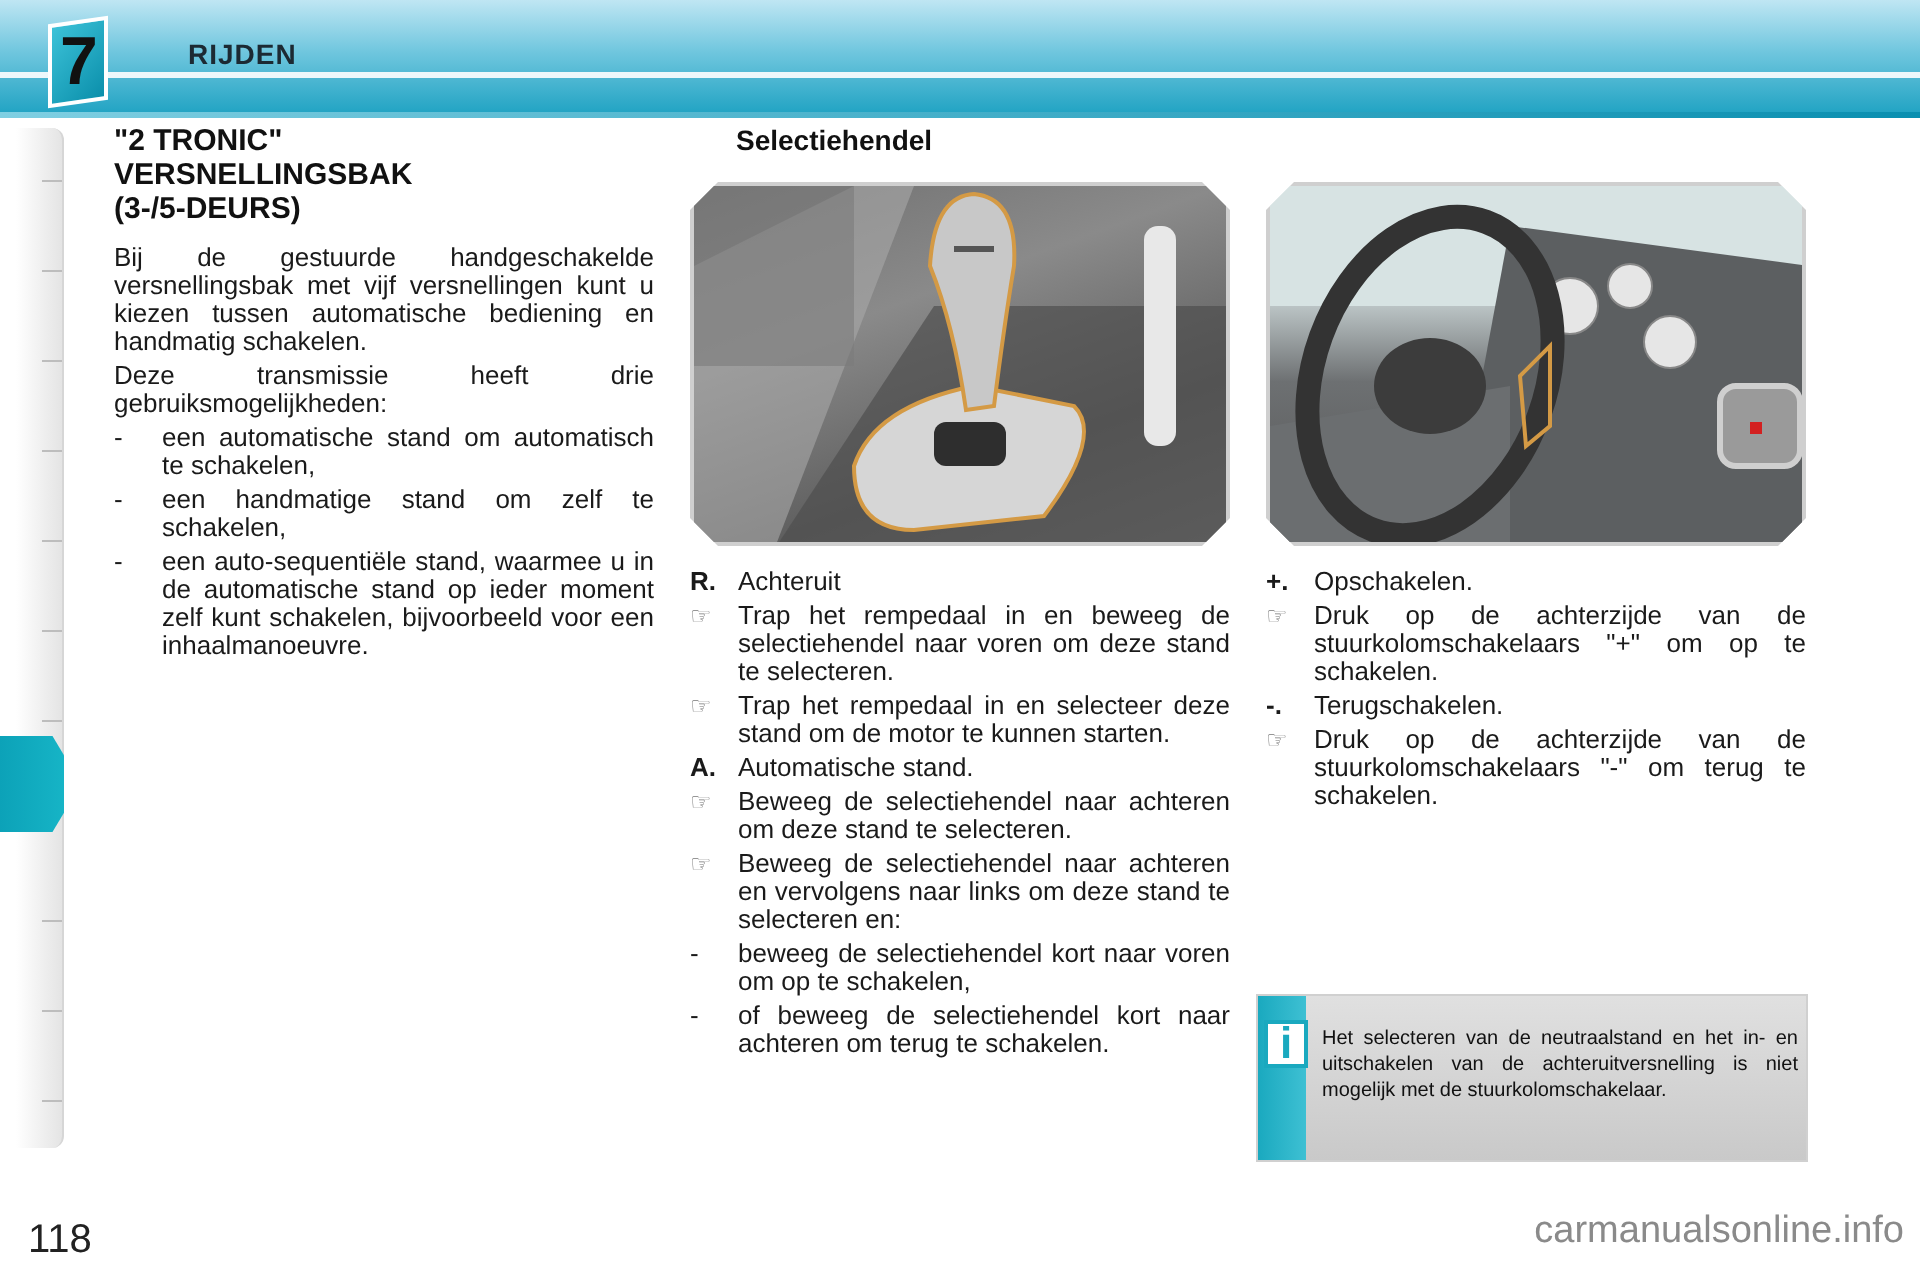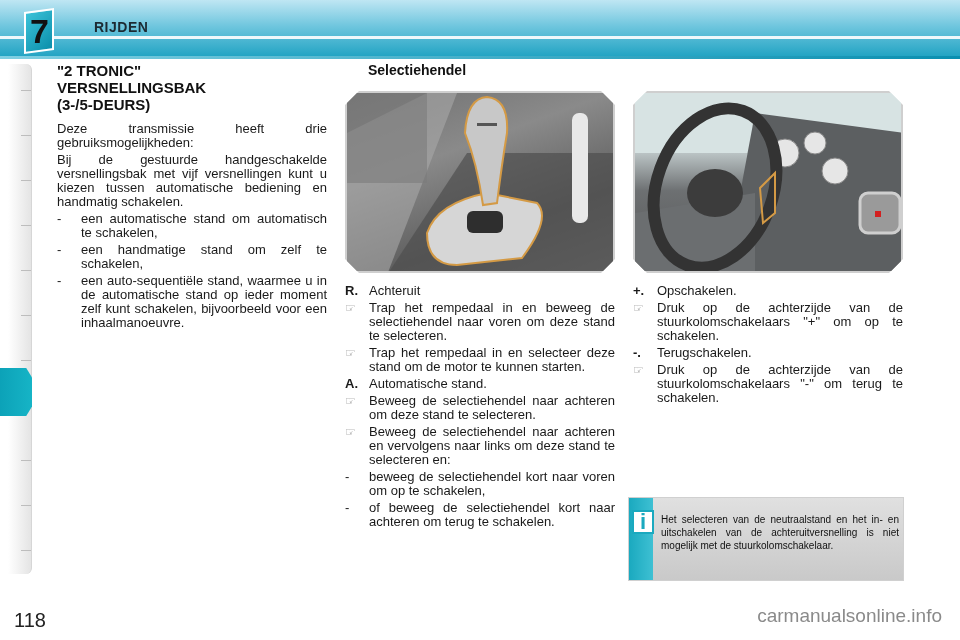--- a/index.html
+++ b/index.html
@@ -50,21 +50,21 @@
 
   .infobox { position: absolute; left: 628px; top: 497px; width: 276px; height: 84px;
     background: linear-gradient(to bottom, #e0e0e0, #c9c9c9); border: 1px solid #d0d0d0; }
   .infobox-bar { position: absolute; left: 0; top: 0; width: 24px; height: 100%;
     background: linear-gradient(to right, #1aa9bf, #3ec0d3); }
   .infobox-icon { position: absolute; left: 3px; top: 12px; width: 22px; height: 24px; background: #fff;
     border: 2px solid #1aa9bf; color: #1aa9bf; font-weight: bold; font-size: 22px; line-height: 20px; text-align: center; }
   .infobox-text { position: absolute; left: 32px; top: 15px; width: 238px; font-size: 10px; line-height: 13px; text-align: justify; color: #111; }
 
   .page-num { position: absolute; left: 14px; top: 609px; font-size: 20px; color: #222; }
-  .watermark { position: absolute; right: 18px; top: 605px; font-size: 19px; color: #8a8a8a; }
+  .watermark { position: absolute; right: 8px; top: 605px; font-size: 19px; color: #8a8a8a; }
 </style>
 </head>
 <body>
 
 <div class="header">
   <div class="header-line"></div>
   <div class="header-bottom"></div>
   <div class="chapter-badge">
     <span class="chapter-num">7</span>
   </div>
@@ -85,22 +85,22 @@
   <div class="sidetab-tick" style="top:486px"></div>
 </div>
 <div class="sidetab-active" style="left:0;top:368px"></div>
 
 <div class="col col1">
   <h1 class="sec">
     <span>"2 TRONIC"</span><br>
     <span>VERSNELLINGSBAK</span><br>
     <span>(3-/5-DEURS)</span>
   </h1>
+  <p class="txt">Bij de gestuurde handgeschakelde versnellingsbak met vijf versnellingen kunt u kiezen tussen automatische bediening en handmatig schakelen.</p>
   <p class="txt">Deze transmissie heeft drie gebruiksmogelijkheden:</p>
-  <p class="txt">Bij de gestuurde handgeschakelde versnellingsbak met vijf versnellingen kunt u kiezen tussen automatische bediening en handmatig schakelen.</p>
   <div class="li">
     <span class="mark">-</span>
     <span class="body"><span>een </span><b>automatische</b><span> stand om automatisch te schakelen,</span></span>
   </div>
   <div class="li">
     <span class="mark">-</span>
     <span class="body"><span>een </span><b>handmatige</b><span> stand om zelf te schakelen,</span></span>
   </div>
   <div class="li">
     <span class="mark">-</span>

